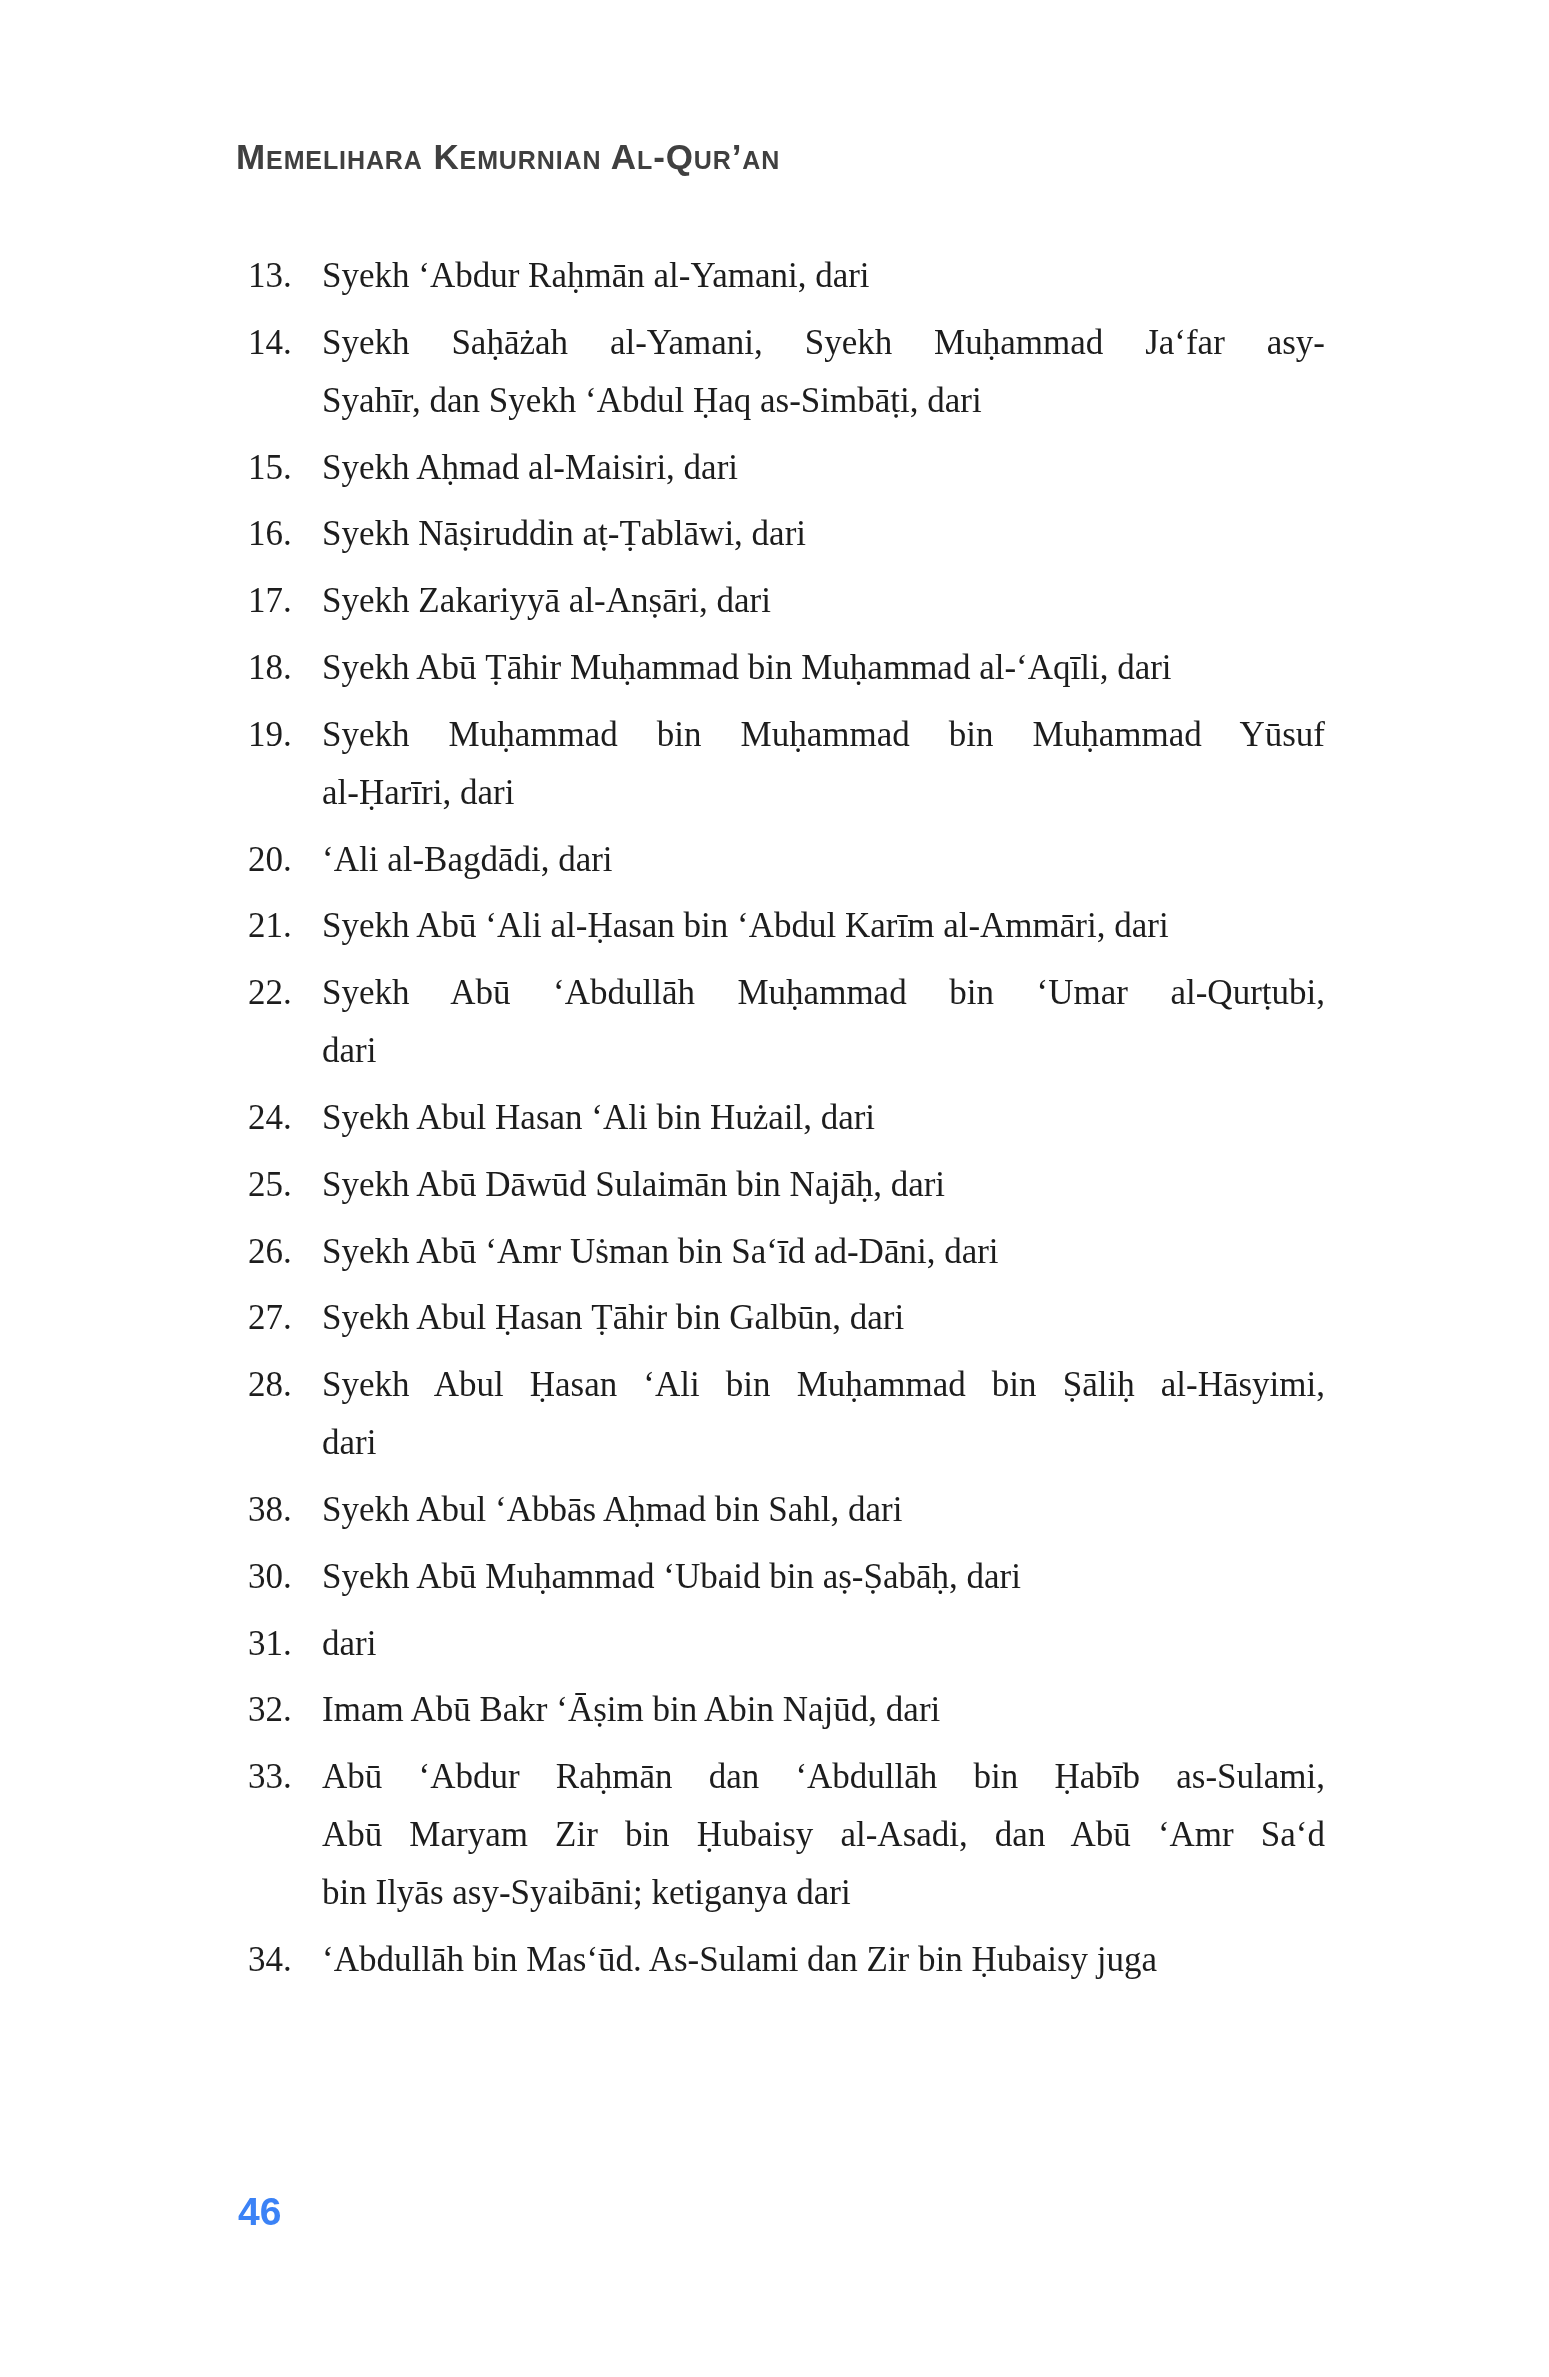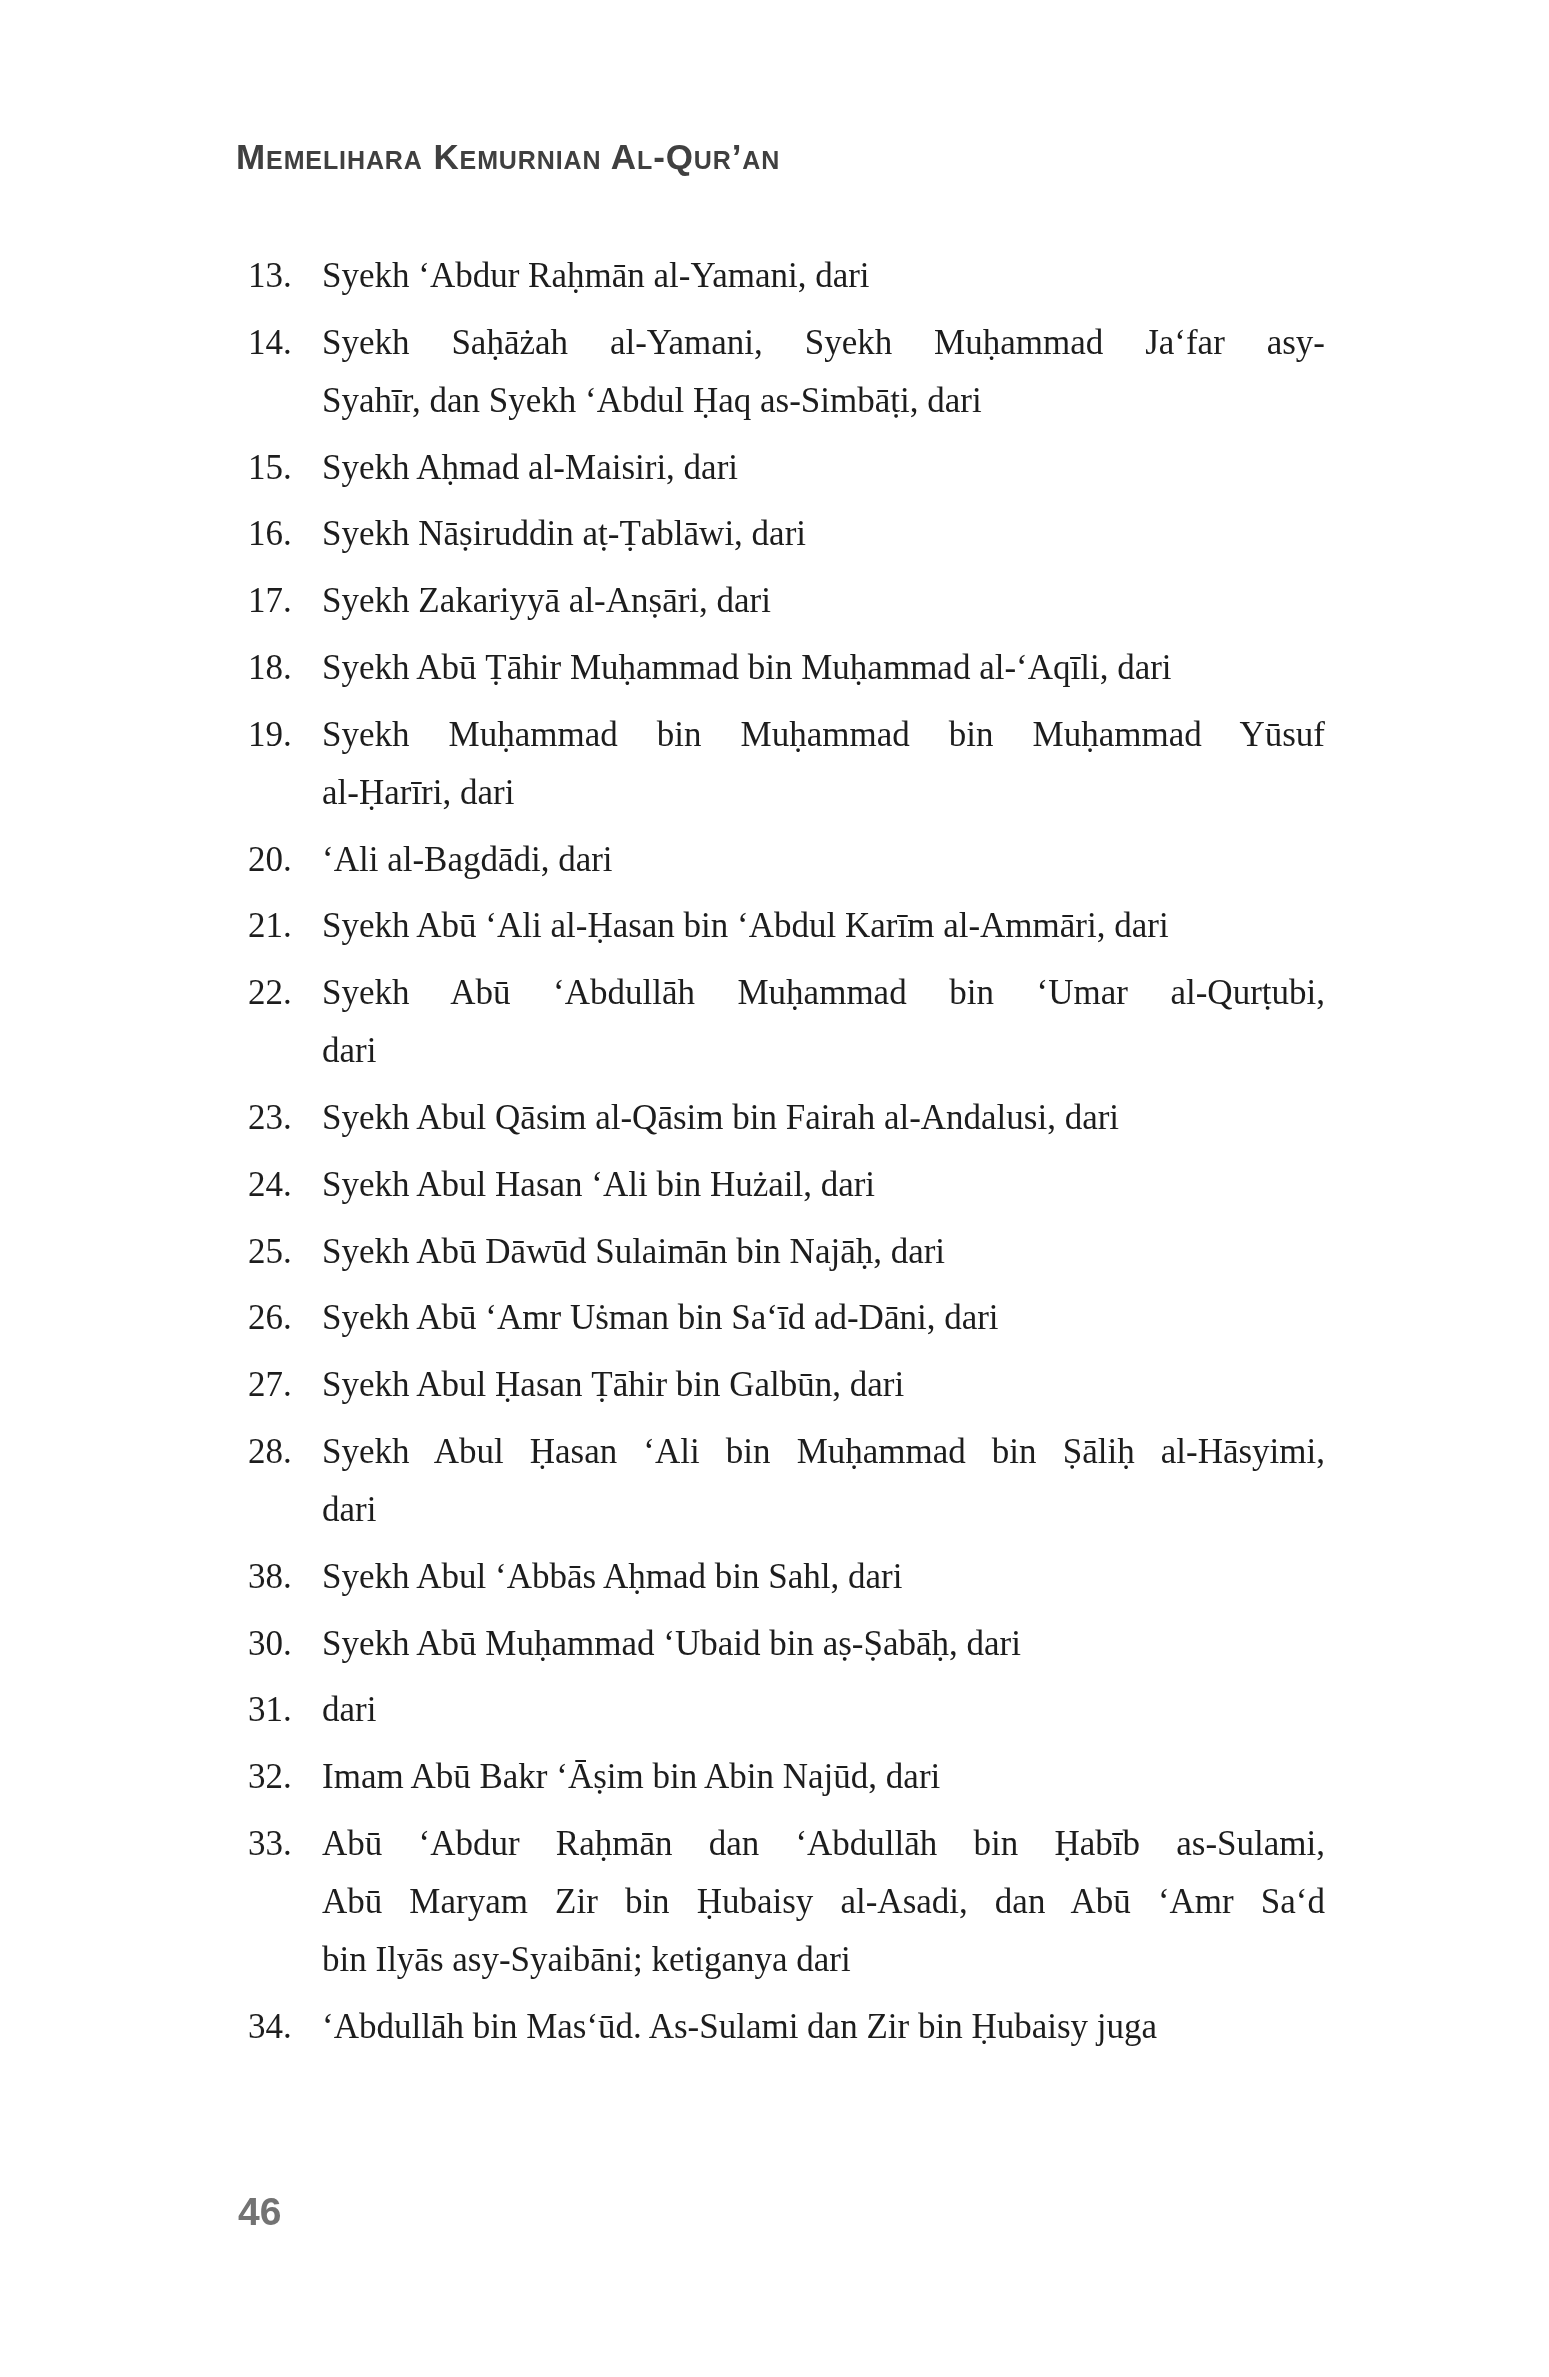--- a/index.html
+++ b/index.html
@@ -53,21 +53,21 @@
   .line.last {
     text-align: left;
   }
   .folio {
     position: absolute;
     left: 238px;
     top: 2190px;
     font-family: "Liberation Sans", "DejaVu Sans", sans-serif;
     font-weight: bold;
     font-size: 39px;
-    color: #737373;
+    color: #3b82f6;
   }
 </style>
 </head>
 <body>
 
 <div class="running-header">Memelihara Kemurnian Al-Qur’an</div>
 
 <ol class="transmission-list">
     <li class="item">
       <span class="num">13.</span>
@@ -104,24 +104,20 @@
       <div class="line last">‘Ali al-Bagdādi, dari</div>
     </li>
     <li class="item">
       <span class="num">21.</span>
       <div class="line last">Syekh Abū ‘Ali al-Ḥasan bin ‘Abdul Karīm al-Ammāri, dari</div>
     </li>
     <li class="item">
       <span class="num">22.</span>
       <div class="line fill">Syekh Abū ‘Abdullāh Muḥammad bin ‘Umar al-Qurṭubi,</div>
       <div class="line last">dari</div>
-    </li>
-    <li class="item">
-      <span class="num">23.</span>
-      <div class="line last">Syekh Abul Qāsim al-Qāsim bin Fairah al-Andalusi, dari</div>
     </li>
     <li class="item">
       <span class="num">24.</span>
       <div class="line last">Syekh Abul Hasan ‘Ali bin Hużail, dari</div>
     </li>
     <li class="item">
       <span class="num">25.</span>
       <div class="line last">Syekh Abū Dāwūd Sulaimān bin Najāḥ, dari</div>
     </li>
     <li class="item">

